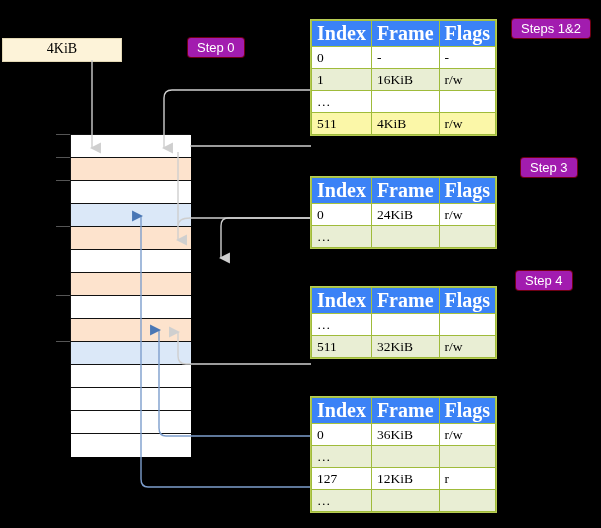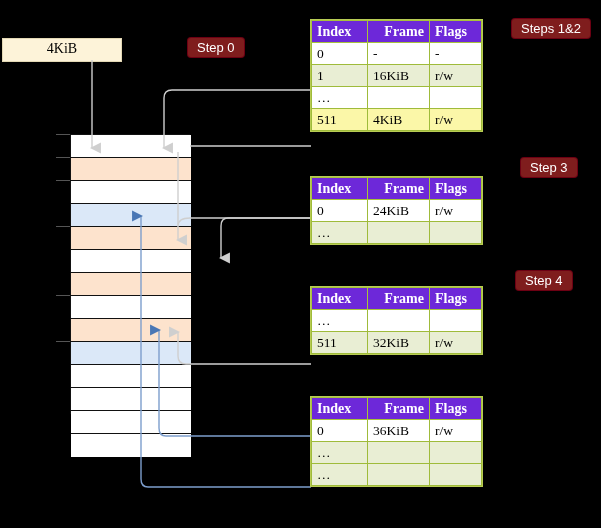--- a/index.html
+++ b/index.html
@@ -6,21 +6,21 @@
   body{
     width:601px;height:528px;position:relative;overflow:hidden;
     font-family:"Liberation Serif", serif;
     color:#000;
   }
   .stage{position:absolute;left:0;top:0;width:601px;height:528px;}
 
   
   .badge{
     position:absolute;
-    background:#7f1d1d;
+    background:#a21caf;
     color:#ffffff;
     font-family:"Liberation Sans", sans-serif;
     font-size:13px;
     line-height:19px;
     height:19px;
     padding:0 9px;
     border-radius:3px;
     white-space:nowrap;
     box-shadow:0 0 0 1px #6d0013;
     text-align:center;
@@ -62,24 +62,24 @@
   .ptable td,.ptable th{
     border:1px solid #9fbb3a;
     padding:1px 5px;
     height:22px;
     box-sizing:border-box;
     text-align:left;
     vertical-align:middle;
     white-space:nowrap;
   }
   .ptable th{
-    background:#6d28d9;
+    background:#3b82f6;
     color:#ffffff;
     font-weight:bold;
-    font-size:14px;
+    font-size:20px;
     border:1px solid #a7c33c;
   }
   .ptable td.c0{width:56px;}
   .ptable td.c1{width:62px;}
   .ptable td.c2{width:52px;}
   .ptable th.c0{width:56px;}
   .ptable th.c1{width:62px;text-align:right;}
   .ptable th.c2{width:52px;}
   tr.alt td{background:#e9eed4;}
   tr.plain td{background:#ffffff;}
@@ -249,20 +249,25 @@
       <tr class="plain">
         <td class="c0">0</td>
         <td class="c1">36KiB</td>
         <td class="c2">r/w</td>
       </tr>
       <tr class="alt">
         <td class="c0">…</td>
         <td class="c1"></td>
         <td class="c2"></td>
       </tr>
+      <tr class="plain">
+        <td class="c0">127</td>
+        <td class="c1">12KiB</td>
+        <td class="c2">r</td>
+      </tr>
       <tr class="alt">
         <td class="c0">…</td>
         <td class="c1"></td>
         <td class="c2"></td>
       </tr>
     </tbody>
   </table>
 
 </div>
 

